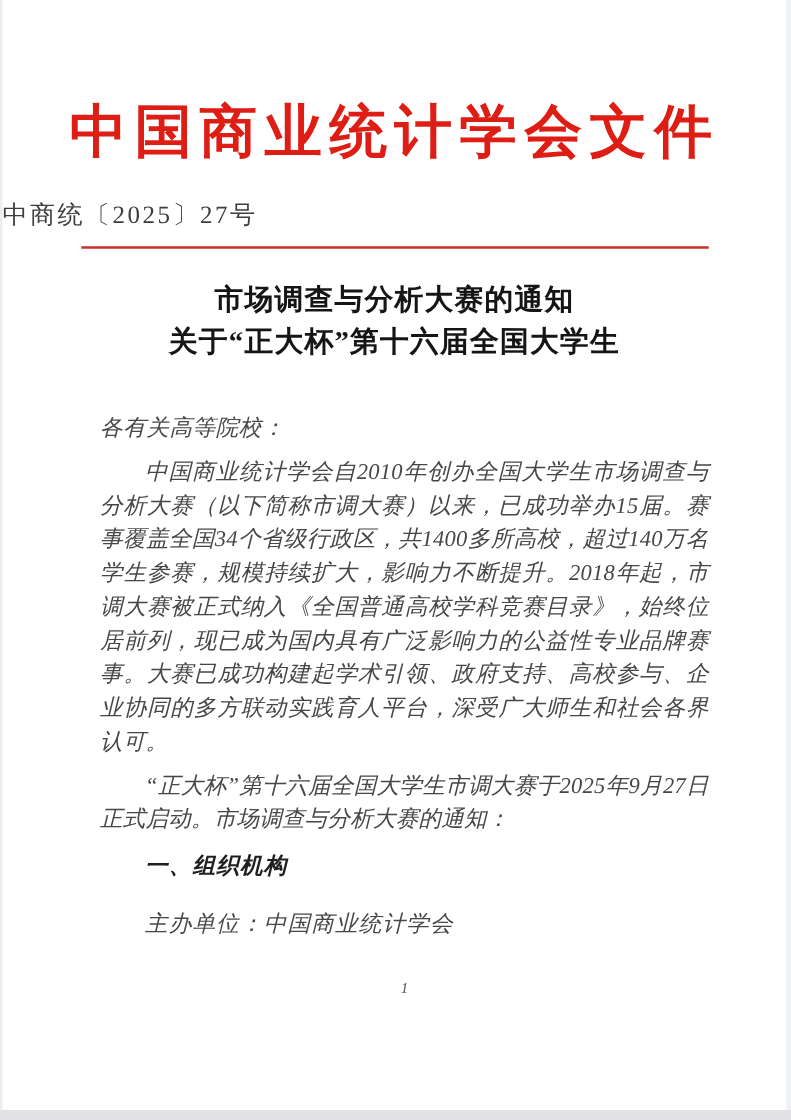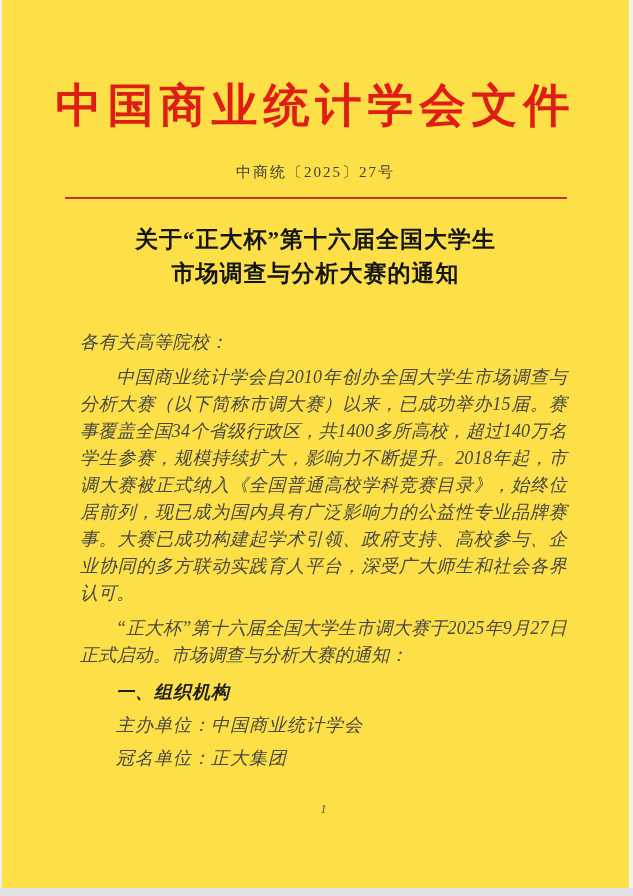--- a/index.html
+++ b/index.html
@@ -8,41 +8,40 @@
     width: 633px;
     height: 896px;
     background: #e2e2e4;
     overflow: hidden;
     font-family: "Liberation Serif", "DejaVu Serif", serif;
   }
   .page {
     box-sizing: border-box;
     width: 633px;
     height: 888px;
-    background: #fde047;
+    background: #ffffff;
     border-left: 2px solid #ededee;
     border-right: 4px solid #f0f1f2;
     position: relative;
     overflow: hidden;
   }
   .masthead {
     margin-top: 82px;
     text-align: center;
     font-size: 46px;
     line-height: 48px;
     font-weight: 700;
     letter-spacing: 6px;
     color: #de1e14;
     font-family: "Liberation Serif", "DejaVu Serif", serif;
     white-space: nowrap;
   }
   .doc-number {
     margin-top: 32px;
-    text-align: center;
-    font-size: 15px;
+    font-size: 20px;
     line-height: 20px;
     letter-spacing: 2px;
     color: #3d3d3d;
   }
   .red-rule {
     width: 502px;
     height: 2px;
     background: #c9302a;
     margin: 15px auto 0 auto;
   }
@@ -76,21 +75,21 @@
   .section-heading {
     margin-top: 10px;
     text-indent: 2em;
     font-weight: 700;
     color: #1f1f1f;
     font-family: "Liberation Sans", "DejaVu Sans", sans-serif;
     font-size: 18px;
     letter-spacing: 1px;
   }
   .org-item {
-    margin-top: 6px;
+    margin-top: 20px;
     text-indent: 2em;
     letter-spacing: 1px;
     text-align: left;
   }
   .org-item.deep-indent {
     text-indent: 3.7em;
   }
   .page-number {
     margin-top: 30px;
     text-align: center;
@@ -109,37 +108,36 @@
 
 <div class="page">
 
   <div class="masthead">中国商业统计学会文件</div>
 
   <div class="doc-number">中商统〔2025〕27号</div>
 
   <div class="red-rule"></div>
 
   <div class="notice-title">
+    <div>市场调查与分析大赛的通知</div>
     <div>关于“正大杯”第十六届全国大学生</div>
-    <div>市场调查与分析大赛的通知</div>
   </div>
 
   <div class="body-block">
 
     <div class="salutation">各有关高等院校：</div>
 
     <div class="para">中国商业统计学会自2010年创办全国大学生市场调查与分析大赛（以下简称市调大赛）以来，已成功举办15届。赛事覆盖全国34个省级行政区，共1400多所高校，超过140万名学生参赛，规模持续扩大，影响力不断提升。2018年起，市调大赛被正式纳入《全国普通高校学科竞赛目录》，始终位居前列，现已成为国内具有广泛影响力的公益性专业品牌赛事。大赛已成功构建起学术引领、政府支持、高校参与、企业协同的多方联动实践育人平台，深受广大师生和社会各界认可。</div>
 
     <div class="para">“正大杯”第十六届全国大学生市调大赛于2025年9月27日正式启动。市场调查与分析大赛的通知：</div>
 
     <div class="section-heading">一、组织机构</div>
 
     <div class="org-item">主办单位：中国商业统计学会</div>
 
-    <div class="org-item">冠名单位：正大集团</div>
 
 
 
     <div class="page-number">1</div>
 
   </div>
 
 </div>
 
 <div class="bottom-strip"></div>

